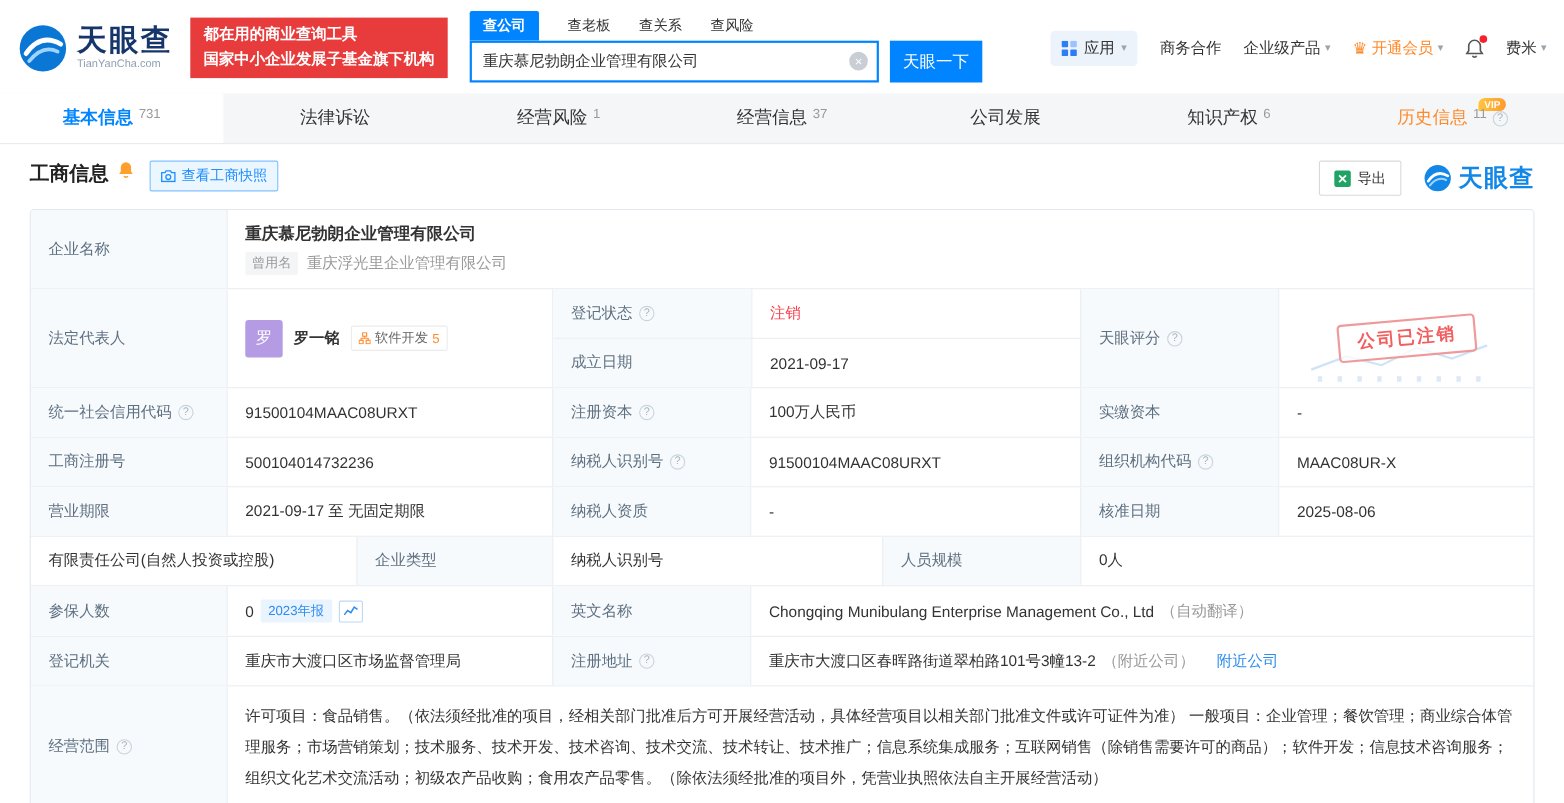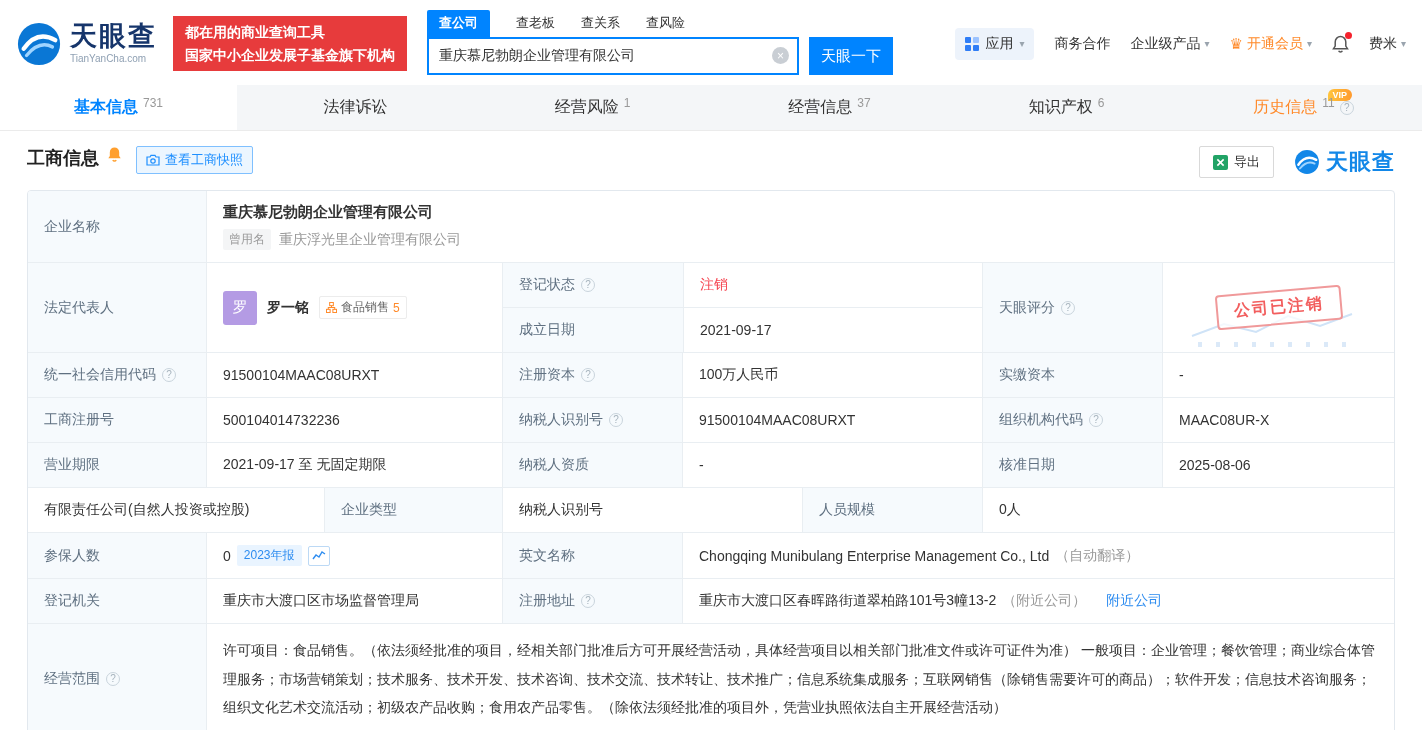--- a/index.html
+++ b/index.html
@@ -6,21 +6,21 @@
   body {
     width: 1422px; min-height: 730px;
     font-family: "Liberation Sans", "DejaVu Sans", sans-serif;
     color: #333; background: #fff; font-size: 14px;
   }
   
   .topbar { display:flex; align-items:center; padding:12px 16px 10px; gap:16px; }
   .logo { display:flex; align-items:center; gap:8px; cursor:pointer; }
   .logo-cn { font-size:27px; font-weight:bold; color:#16356b; letter-spacing:2px; line-height:1; }
   .logo-en { font-size:10px; color:#8fa0b3; margin-top:3px; }
-  .banner { background:#e73b3c; color:#fff; font-size:14px; font-weight:bold; padding:5px 12px; line-height:1.6; white-space:nowrap; }
+  .banner { background:#e73b3c; color:#fff; font-size:14px; font-weight:bold; padding:5px 12px; line-height:1.6; white-space:nowrap;font-family:Liberation Mono, monospace; }
   .search-area { margin-left:4px; }
   .search-tabs { display:flex; align-items:flex-end; gap:26px; font-size:13px; height:25px; }
   .search-tab { color:#333; cursor:pointer; padding-bottom:5px; }
   .search-tab.active { background:#0084ff; color:#fff; padding:4px 12px 5px; border-radius:2px 2px 0 0; font-weight:bold; }
   .search-row { display:flex; align-items:stretch; }
   .search-input-wrap { position:relative; }
   .search-input { width:372px; height:38px; border:2px solid #0084ff; padding:0 36px 0 10px; font-size:14px; color:#333; outline:none; font-family:inherit; }
   .clear-btn { position:absolute; right:10px; top:10px; width:17px; height:17px; border-radius:50%; background:#c9ced4; color:#fff; font-size:12px; display:flex; align-items:center; justify-content:center; cursor:pointer; line-height:1; }
   .search-btn { width:84px; height:38px; margin-left:10px; background:#0084ff; color:#fff; border:none; font-size:15px; cursor:pointer; font-family:inherit; }
   .topnav { margin-left:auto; display:flex; align-items:center; gap:20px; font-size:14px; white-space:nowrap; }
@@ -163,20 +163,23 @@
   </div>
   <div class="maintab">
     <span>经营风险</span>
     <span class="tab-count">1</span>
   </div>
   <div class="maintab">
     <span>经营信息</span>
     <span class="tab-count">37</span>
   </div>
   <div class="maintab">
+    <span>公司发展</span>
+  </div>
+  <div class="maintab">
     <span>知识产权</span>
     <span class="tab-count">6</span>
   </div>
   <div class="maintab history">
     <span class="vip-badge">VIP</span>
     <span>历史信息</span>
     <span class="tab-count">11</span>
     <span class="qmark">?</span>
   </div>
 </div>
@@ -234,21 +237,21 @@
     <div class="cell c2">
       <span class="avatar">罗</span>
       <span class="rep-name">罗一铭</span>
       <span class="rel-badge">
         <svg width="11" height="11" viewBox="0 0 12 12">
           <rect x="4" y="0.5" width="4" height="3.5" fill="none" stroke="#ff8a2a" stroke-width="1.1"></rect>
           <rect x="0.5" y="8" width="4" height="3.5" fill="none" stroke="#ff8a2a" stroke-width="1.1"></rect>
           <rect x="7.5" y="8" width="4" height="3.5" fill="none" stroke="#ff8a2a" stroke-width="1.1"></rect>
           <path d="M6 4 v2 M2.5 8 V6 h7 v2" fill="none" stroke="#ff8a2a" stroke-width="1.1"></path>
         </svg>
-        <span class="rel-label">食品销售</span>
+        <span class="rel-label">软件开发</span>
         <span class="rel-count">5</span>
       </span>
     </div>
     <div class="mid">
       <div class="midrow">
         <div class="cell lab">
           <span>登记状态</span>
           <span class="qmark">?</span>
         </div>
         <div class="cell val">

